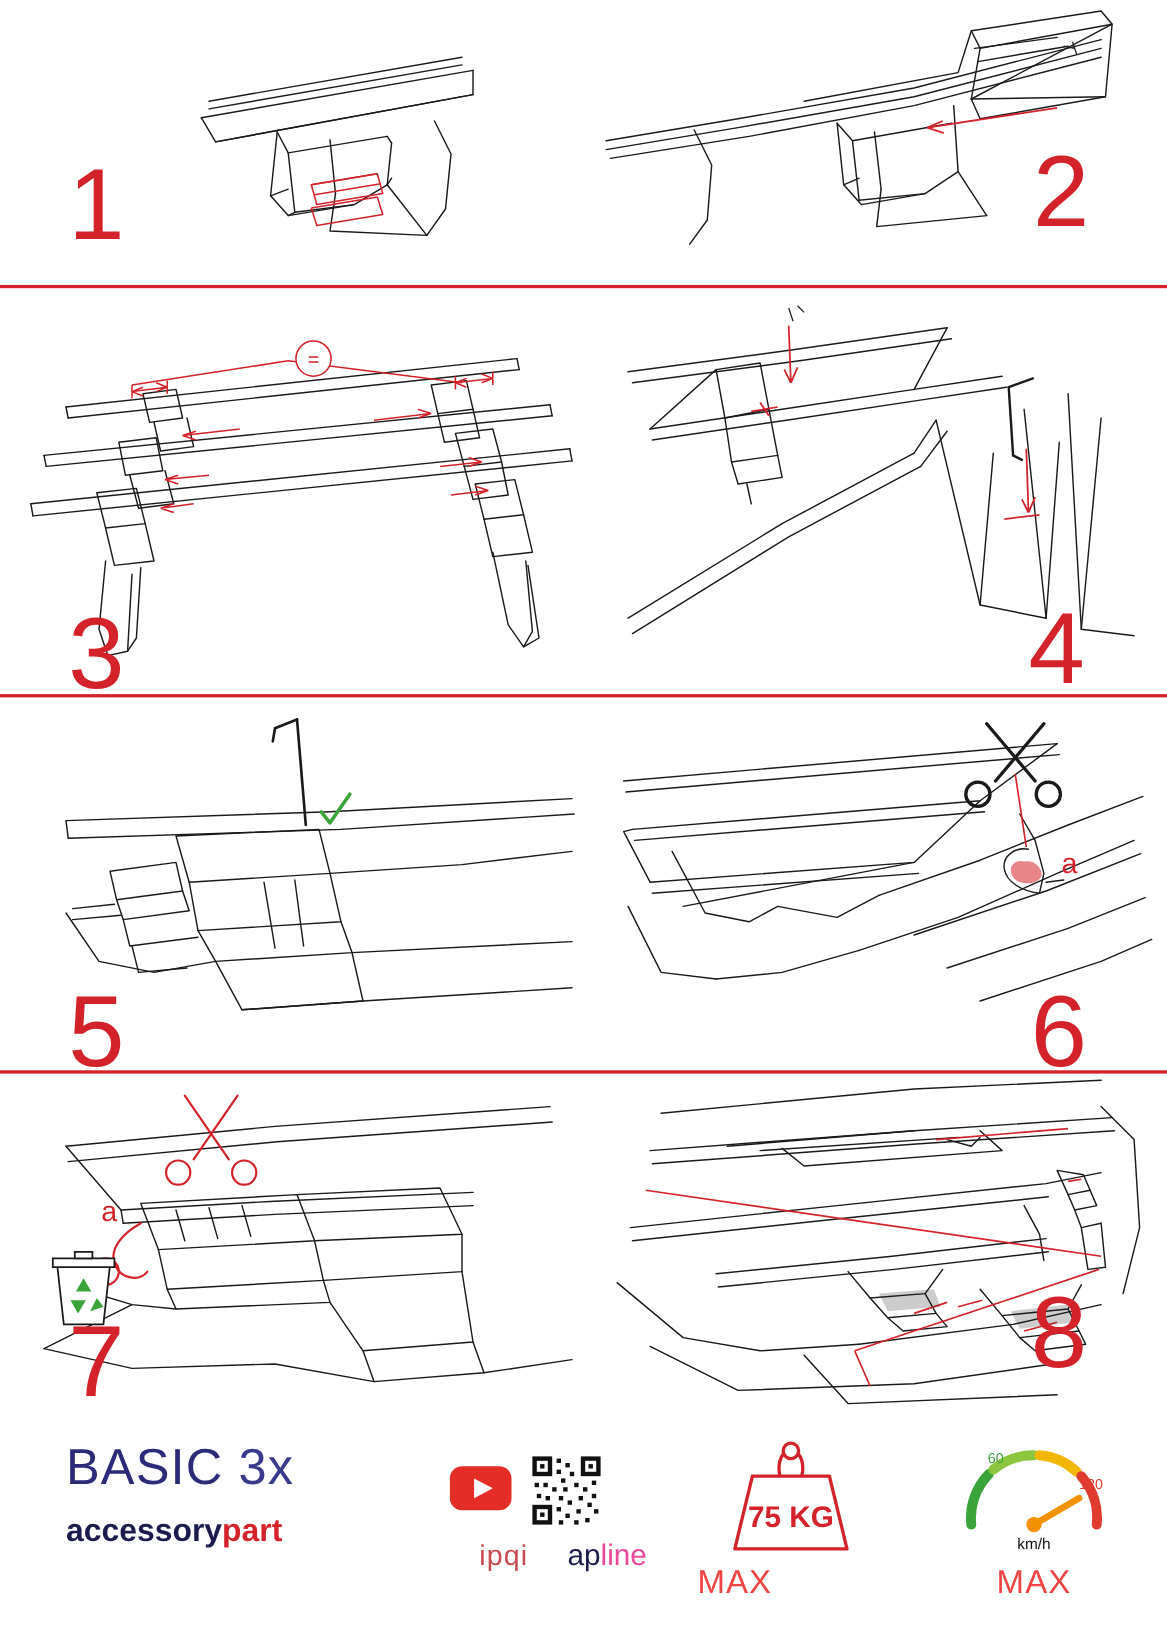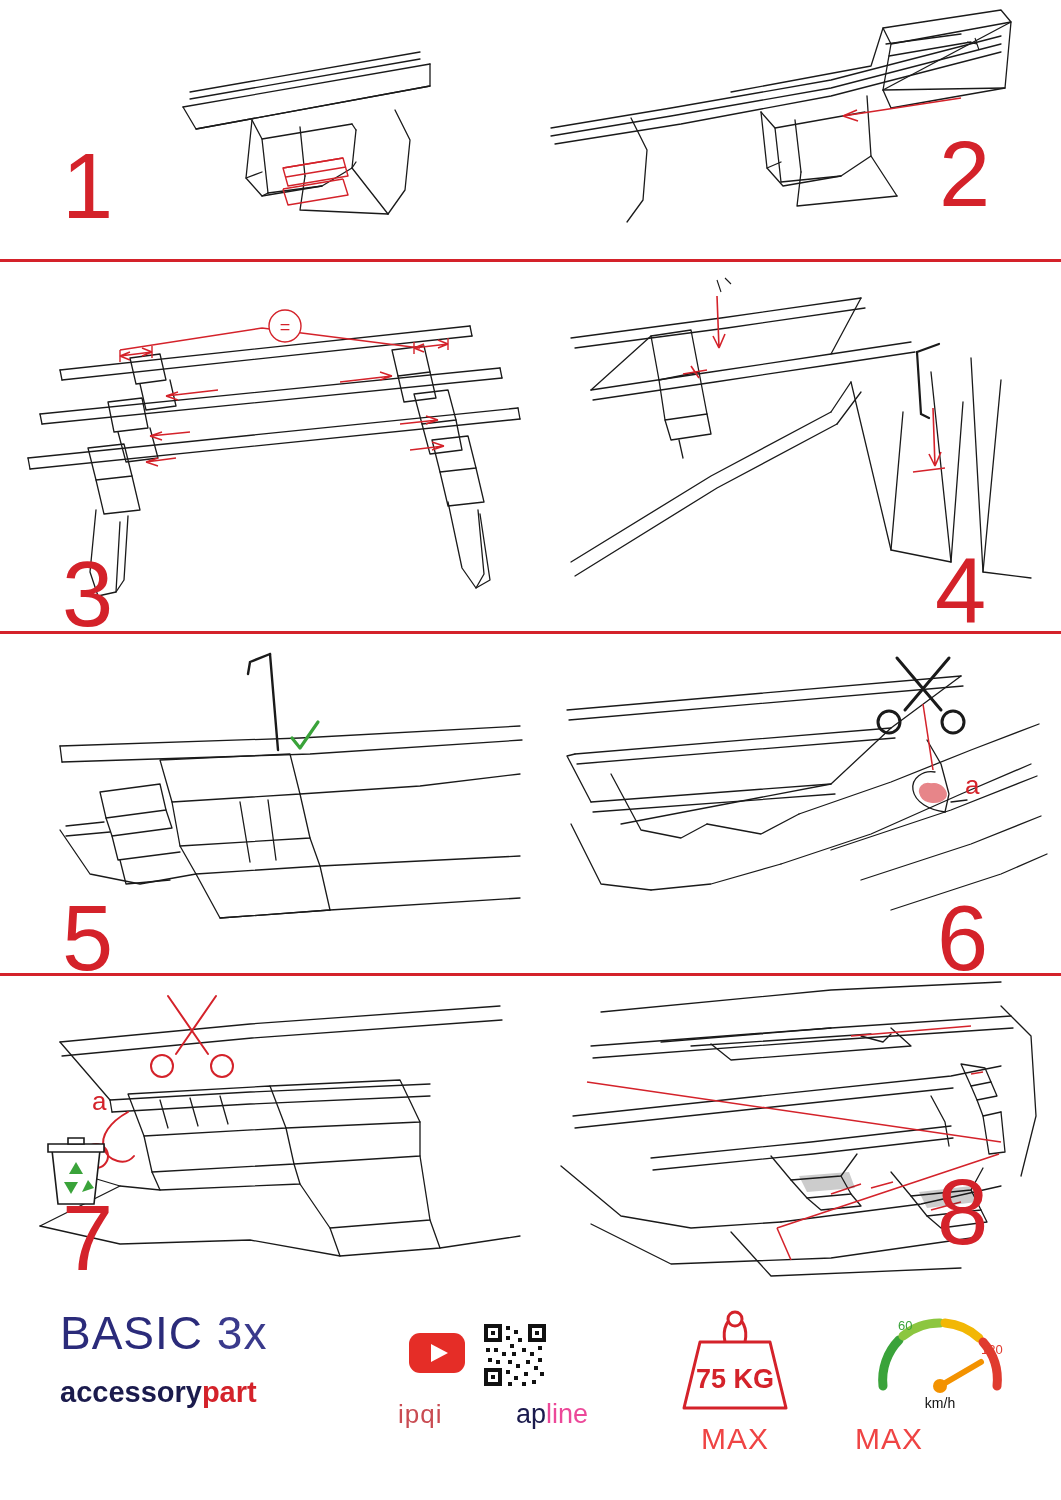--- a/index.html
+++ b/index.html
@@ -20,31 +20,31 @@
   .brandbox{position:absolute;left:60px;top:20px;width:230px;}
   .brand-basic{font-size:46px;font-weight:normal;color:#2b2b7a;letter-spacing:1px;line-height:1;}
   .brand-basic .x{color:#3a3a8c;}
   .brand-accessory{font-size:29px;font-weight:bold;color:#1b1b4d;letter-spacing:0px;line-height:1;margin-top:22px;}
   .brand-accessory .part{color:#d4222a;}
 
   .logo-mdak{position:absolute;left:300px;top:22px;width:120px;text-align:center;}
   .mdak-word{font-size:27px;color:#2f2f3a;letter-spacing:2px;margin-top:8px;}
   .mdak-word .a{color:#d4222a;}
 
-  .logo-ipqi{position:absolute;left:398px;top:40px;width:120px;text-align:left;}
+  .logo-ipqi{position:absolute;left:398px;top:40px;width:120px;text-align:center;}
   .ipqi-word{font-size:26px;color:#c94b52;letter-spacing:1px;margin-top:14px;}
 
   .logo-apline{position:absolute;left:480px;top:40px;width:140px;text-align:center;}
   .apline-word{font-size:27px;color:#1b1b4d;letter-spacing:0px;margin-top:14px;}
   .apline-word .line{color:#ec4899;}
 
-  .weightbox{position:absolute;left:650px;top:14px;width:170px;text-align:center;}
+  .weightbox{position:absolute;left:634px;top:14px;width:170px;}
   .maxlabel{font-size:30px;color:#ef4444;margin-top:6px;letter-spacing:1px;}
 
-  .speedbox{position:absolute;left:855px;top:14px;width:170px;}
+  .speedbox{position:absolute;left:855px;top:14px;width:170px;text-align:center;}
 
   .kgtext{font-family:"Liberation Sans",sans-serif;}
 </style>
 </head>
 <body>
 
 <div class="sheet">
 
   <div class="panel" style="left:0;top:0;width:530px;height:258px;">
     <svg class="art" viewBox="0 0 530 258">

